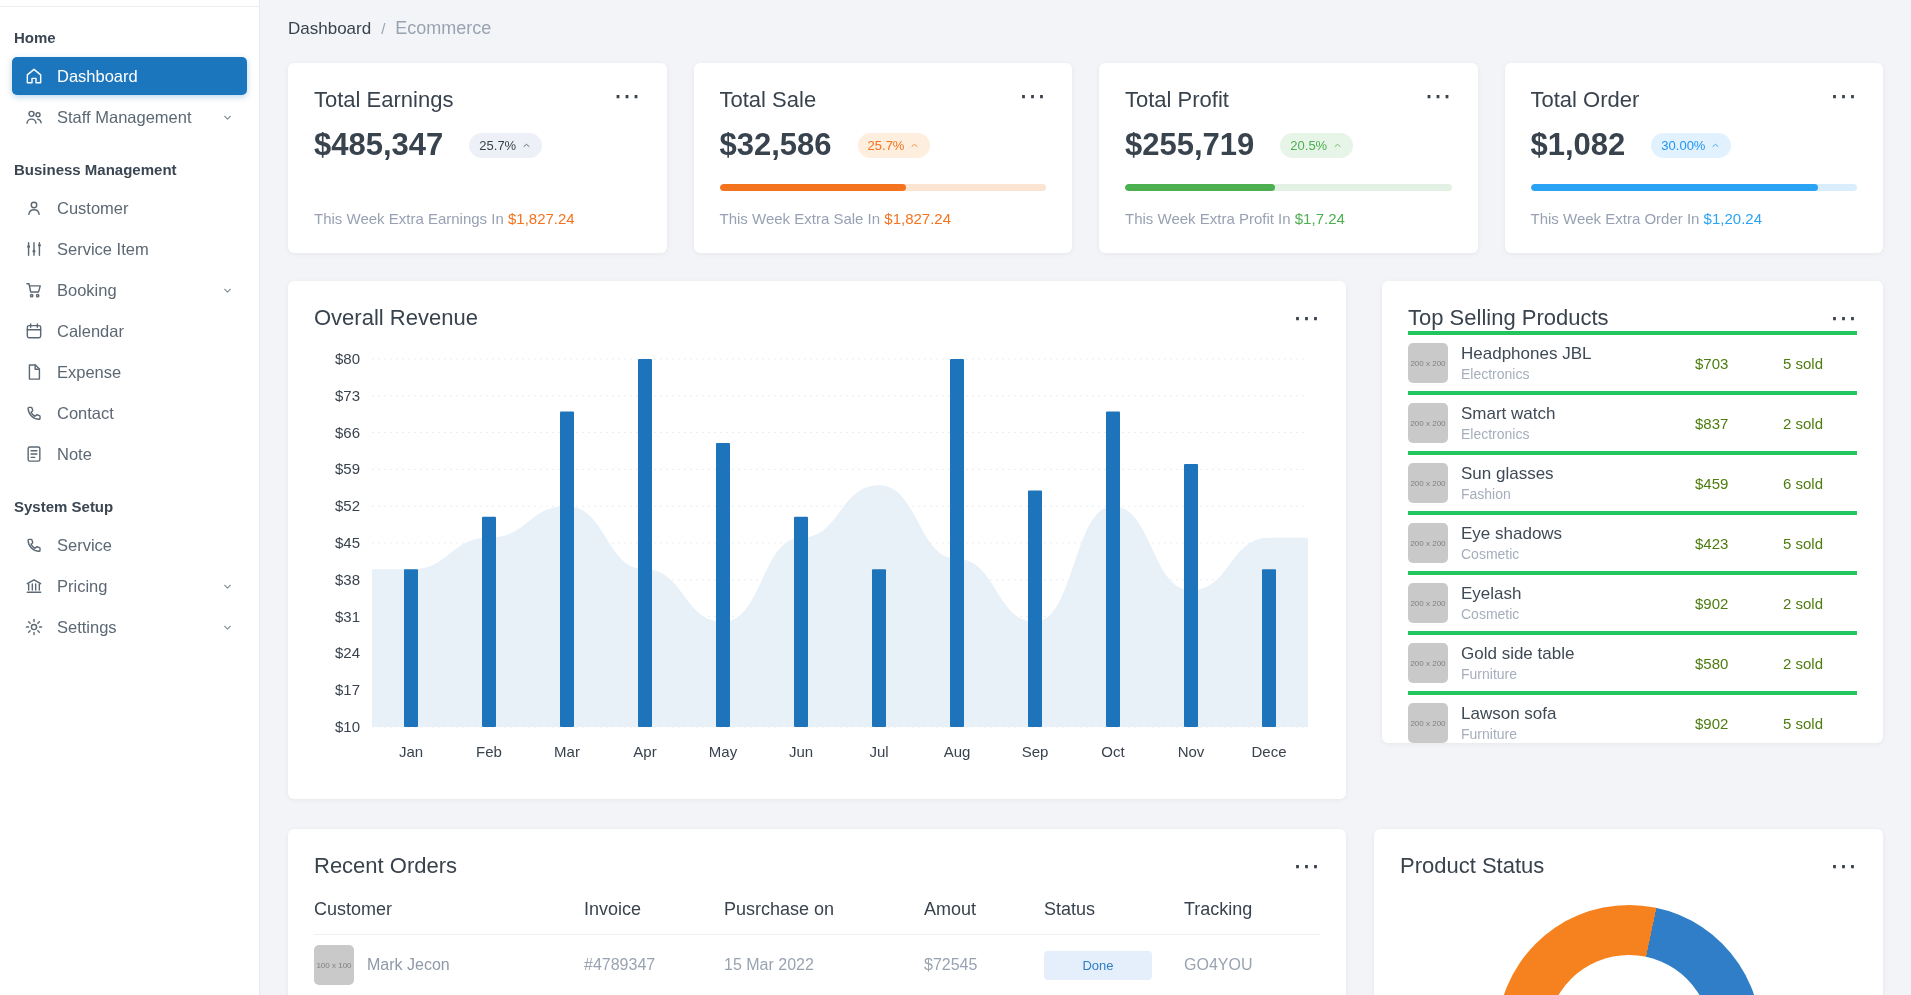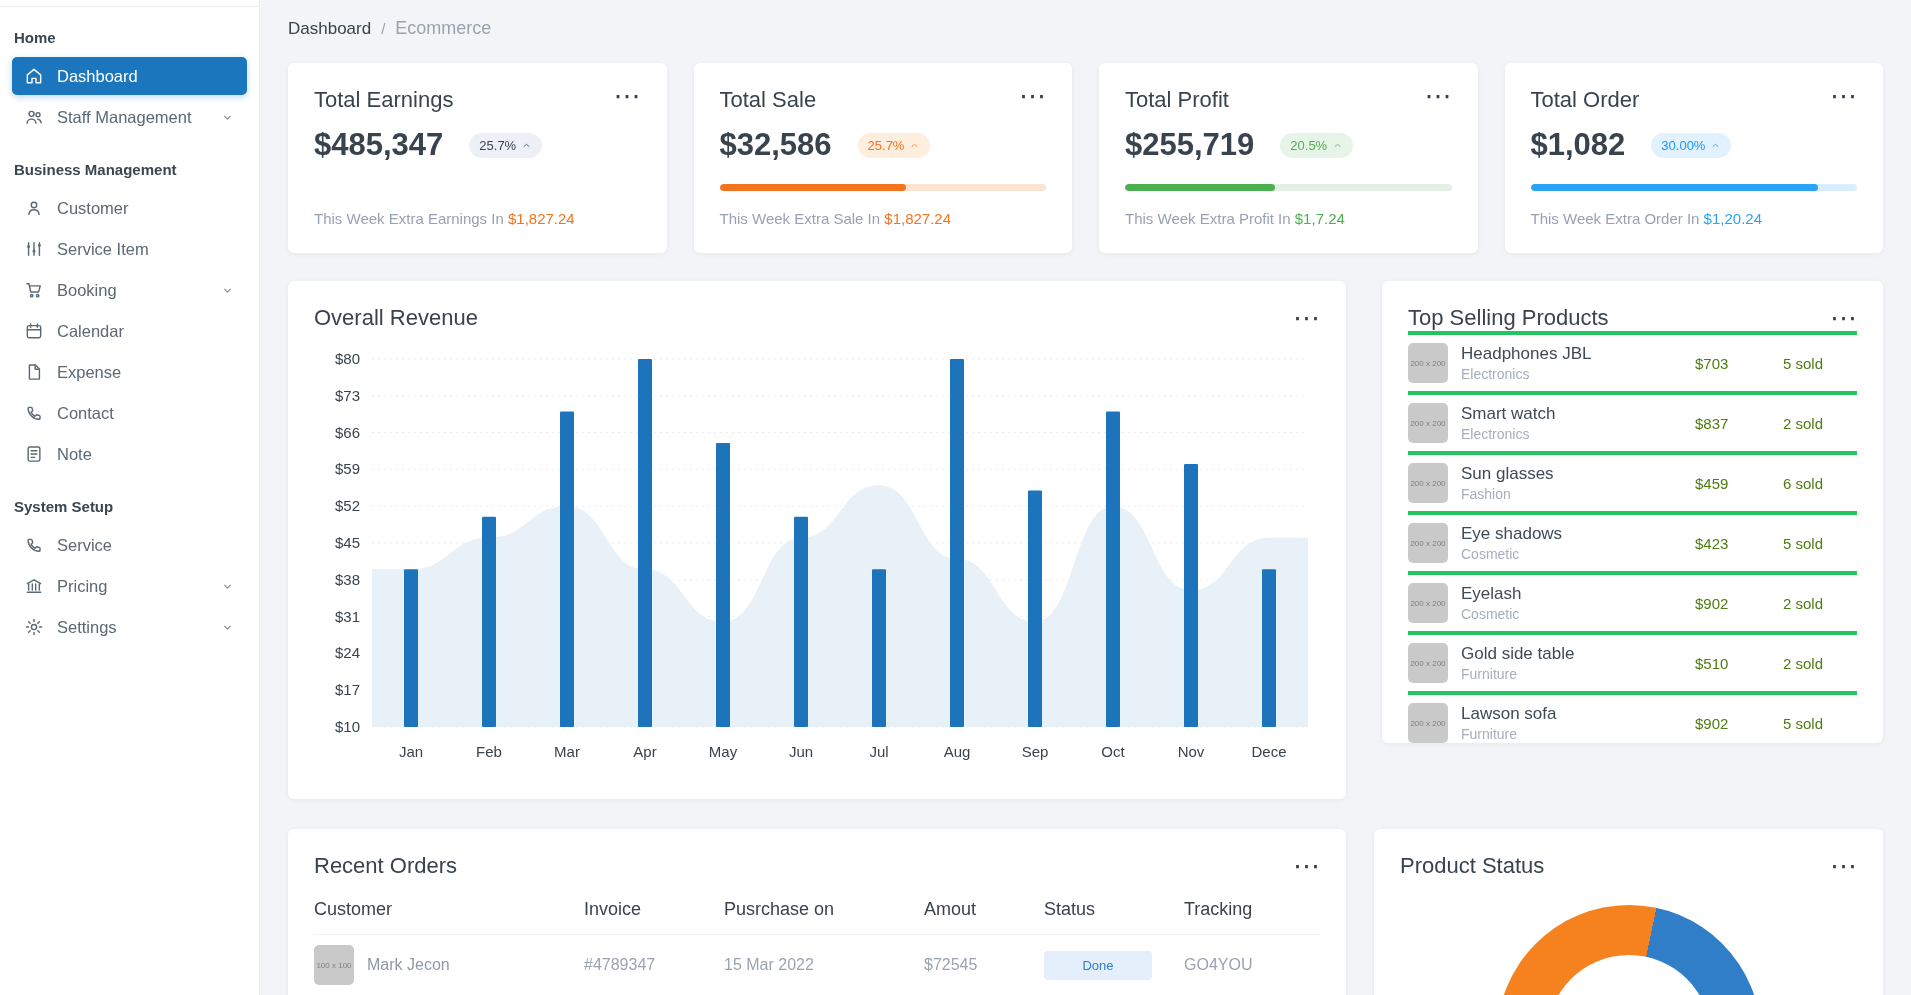--- a/index.html
+++ b/index.html
@@ -460,21 +460,21 @@
     <div class="p-stock">2 sold</div>
   </div>
   <div class="p-row">
     <div class="p-prod">
       <div class="p-thumb">200 x 200</div>
       <div>
         <div class="p-name">Gold side table</div>
         <div class="p-cat">Furniture</div>
       </div>
     </div>
-    <div class="p-price">$510</div>
+    <div class="p-price">$580</div>
     <div class="p-stock">2 sold</div>
   </div>
   <div class="p-row">
     <div class="p-prod">
       <div class="p-thumb">200 x 200</div>
       <div>
         <div class="p-name">Lawson sofa</div>
         <div class="p-cat">Furniture</div>
       </div>
     </div>

